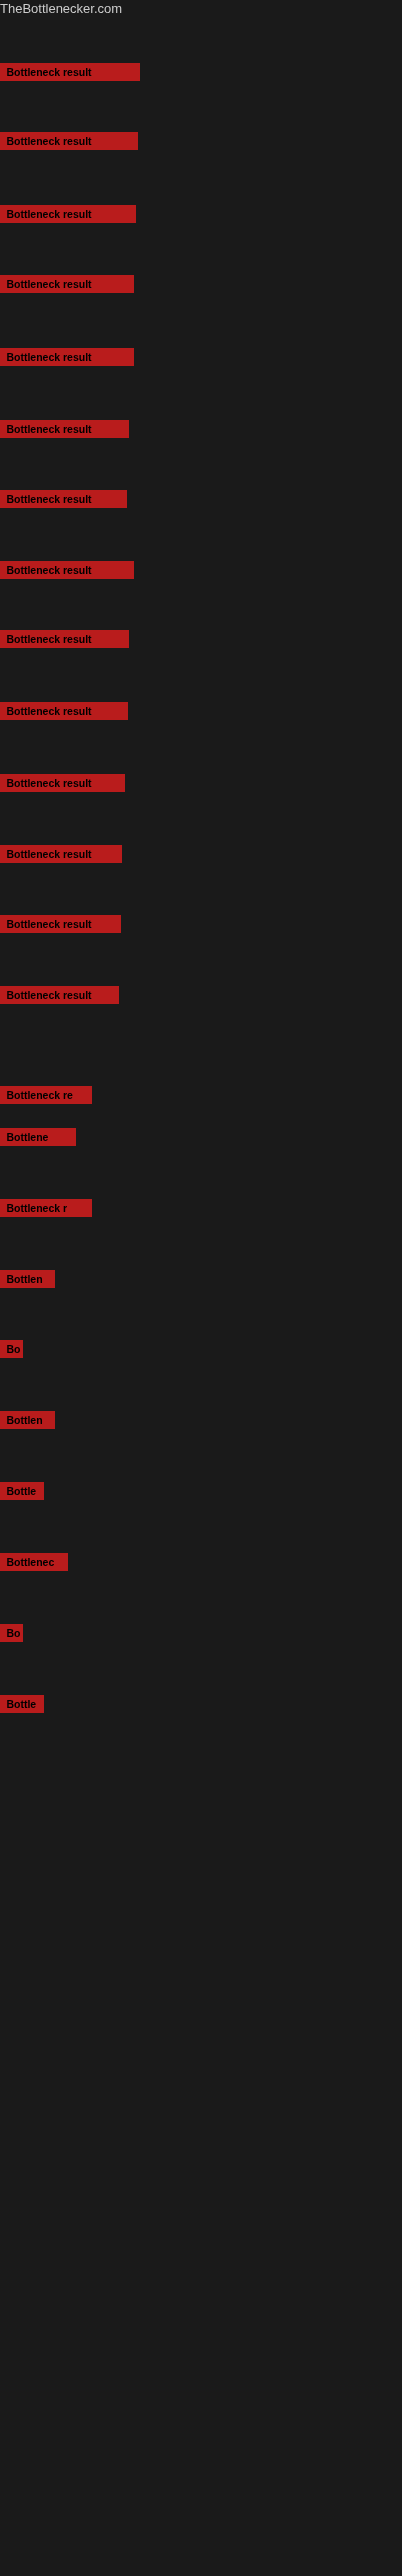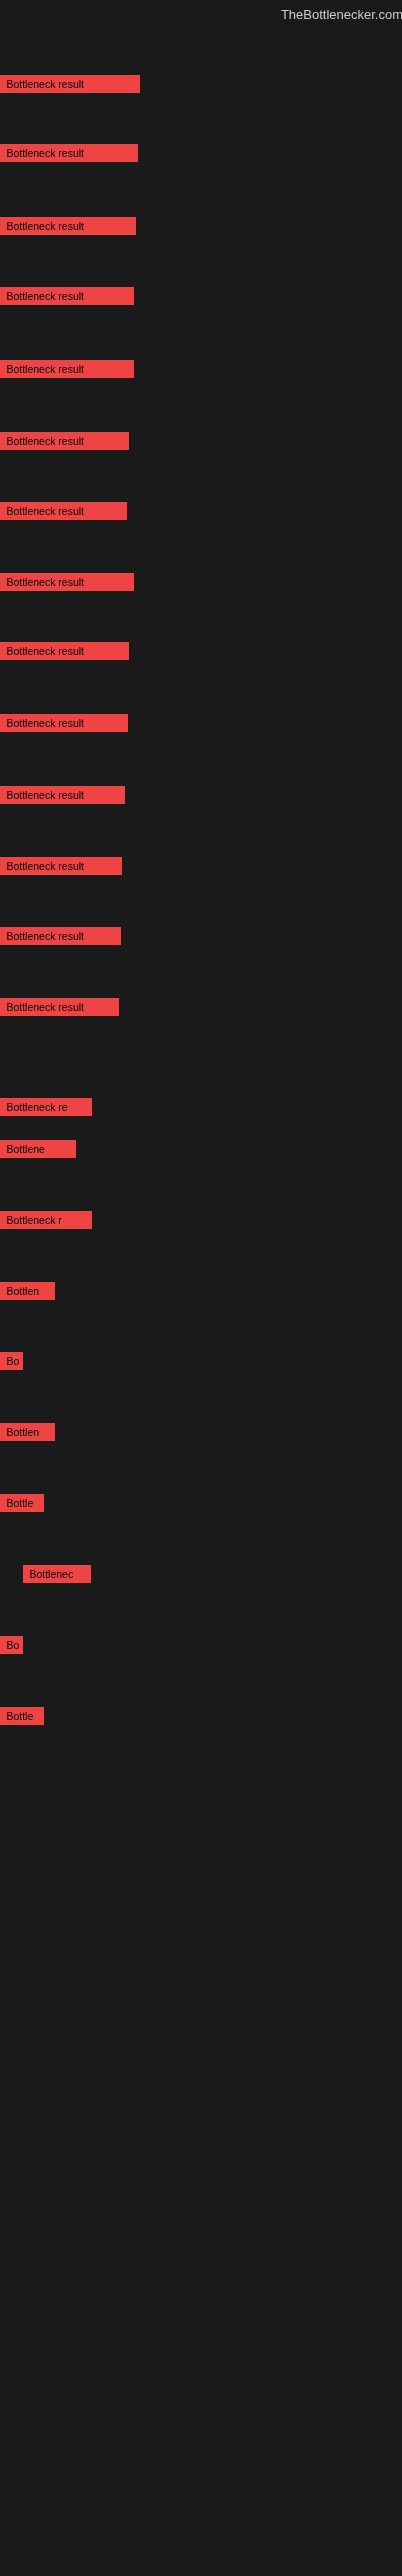--- a/index.html
+++ b/index.html
@@ -10,34 +10,34 @@
 
     body {
       width: 403px;
       min-height: 2576px;
       background-color: #1a1a1a;
       font-family: Arial, sans-serif;
       position: relative;
     }
 
     .site-title {
-      text-align: right;
+      text-align: left;
       color: #cccccc;
       font-size: 13px;
-      padding: 7px 0;
+      padding: 1px 0;
       background-color: #1a1a1a;
     }
 
     .bottleneck-item {
       position: absolute;
       left: 0;
-      background-color: #ef4444;
+      background-color: #b91c1c;
       color: #000000;
       font-size: 10.5px;
-      font-weight: normal;
+      font-weight: bold;
       padding: 3.2px 6.4px;
       white-space: nowrap;
       overflow: hidden;
     }
   </style>
 </head>
 <body>
 
 <div class="site-title">TheBottlenecker.com</div>
 
@@ -56,17 +56,17 @@
     <div class="bottleneck-item" style="top: 828px; width: 122px;">Bottleneck result</div>
     <div class="bottleneck-item" style="top: 898px; width: 121px;">Bottleneck result</div>
     <div class="bottleneck-item" style="top: 969px; width: 119px;">Bottleneck result</div>
     <div class="bottleneck-item" style="top: 1040px; width: 92px; margin-top: 29px;">Bottleneck re</div>
     <div class="bottleneck-item" style="top: 1111px; width: 76px;">Bottlene</div>
     <div class="bottleneck-item" style="top: 1182px; width: 92px;">Bottleneck r</div>
     <div class="bottleneck-item" style="top: 1253px; width: 55px;">Bottlen</div>
     <div class="bottleneck-item" style="top: 1323px; width: 22.5px;">Bo</div>
     <div class="bottleneck-item" style="top: 1394px; width: 55px;">Bottlen</div>
     <div class="bottleneck-item" style="top: 1465px; width: 44px;">Bottle</div>
-    <div class="bottleneck-item" style="top: 1536px; width: 68px; margin-left: 23px;">Bottlenec</div>
+    <div class="bottleneck-item" style="top: 1536px; width: 68px;">Bottlenec</div>
     <div class="bottleneck-item" style="top: 1607px; width: 22.5px;">Bo</div>
     <div class="bottleneck-item" style="top: 1678px; width: 44px;">Bottle</div>
   </div>
 
 
 </body></html>

